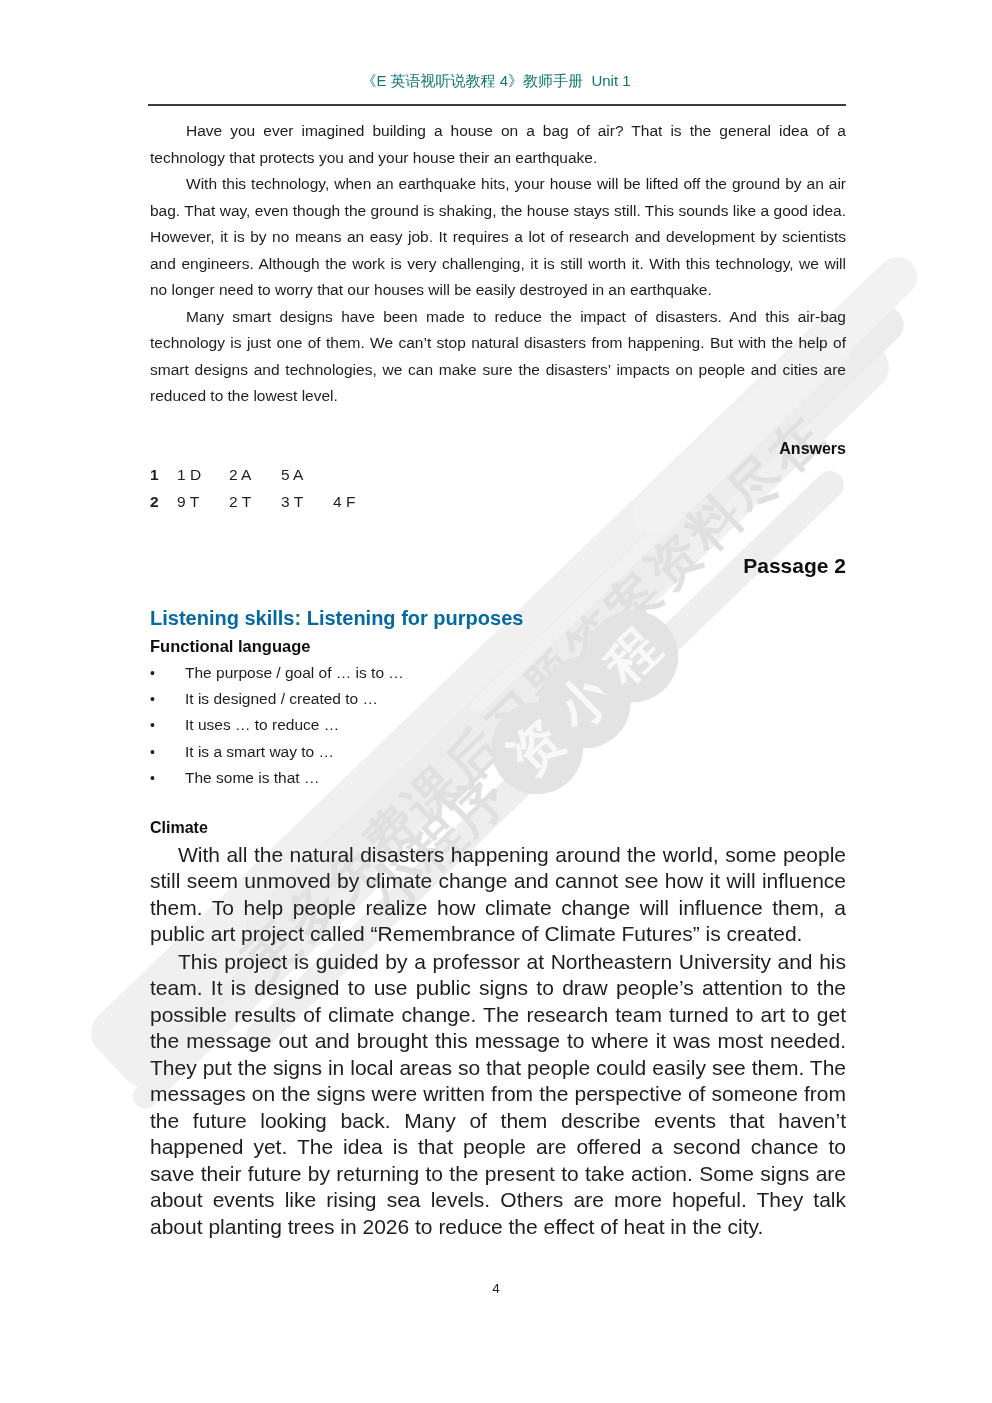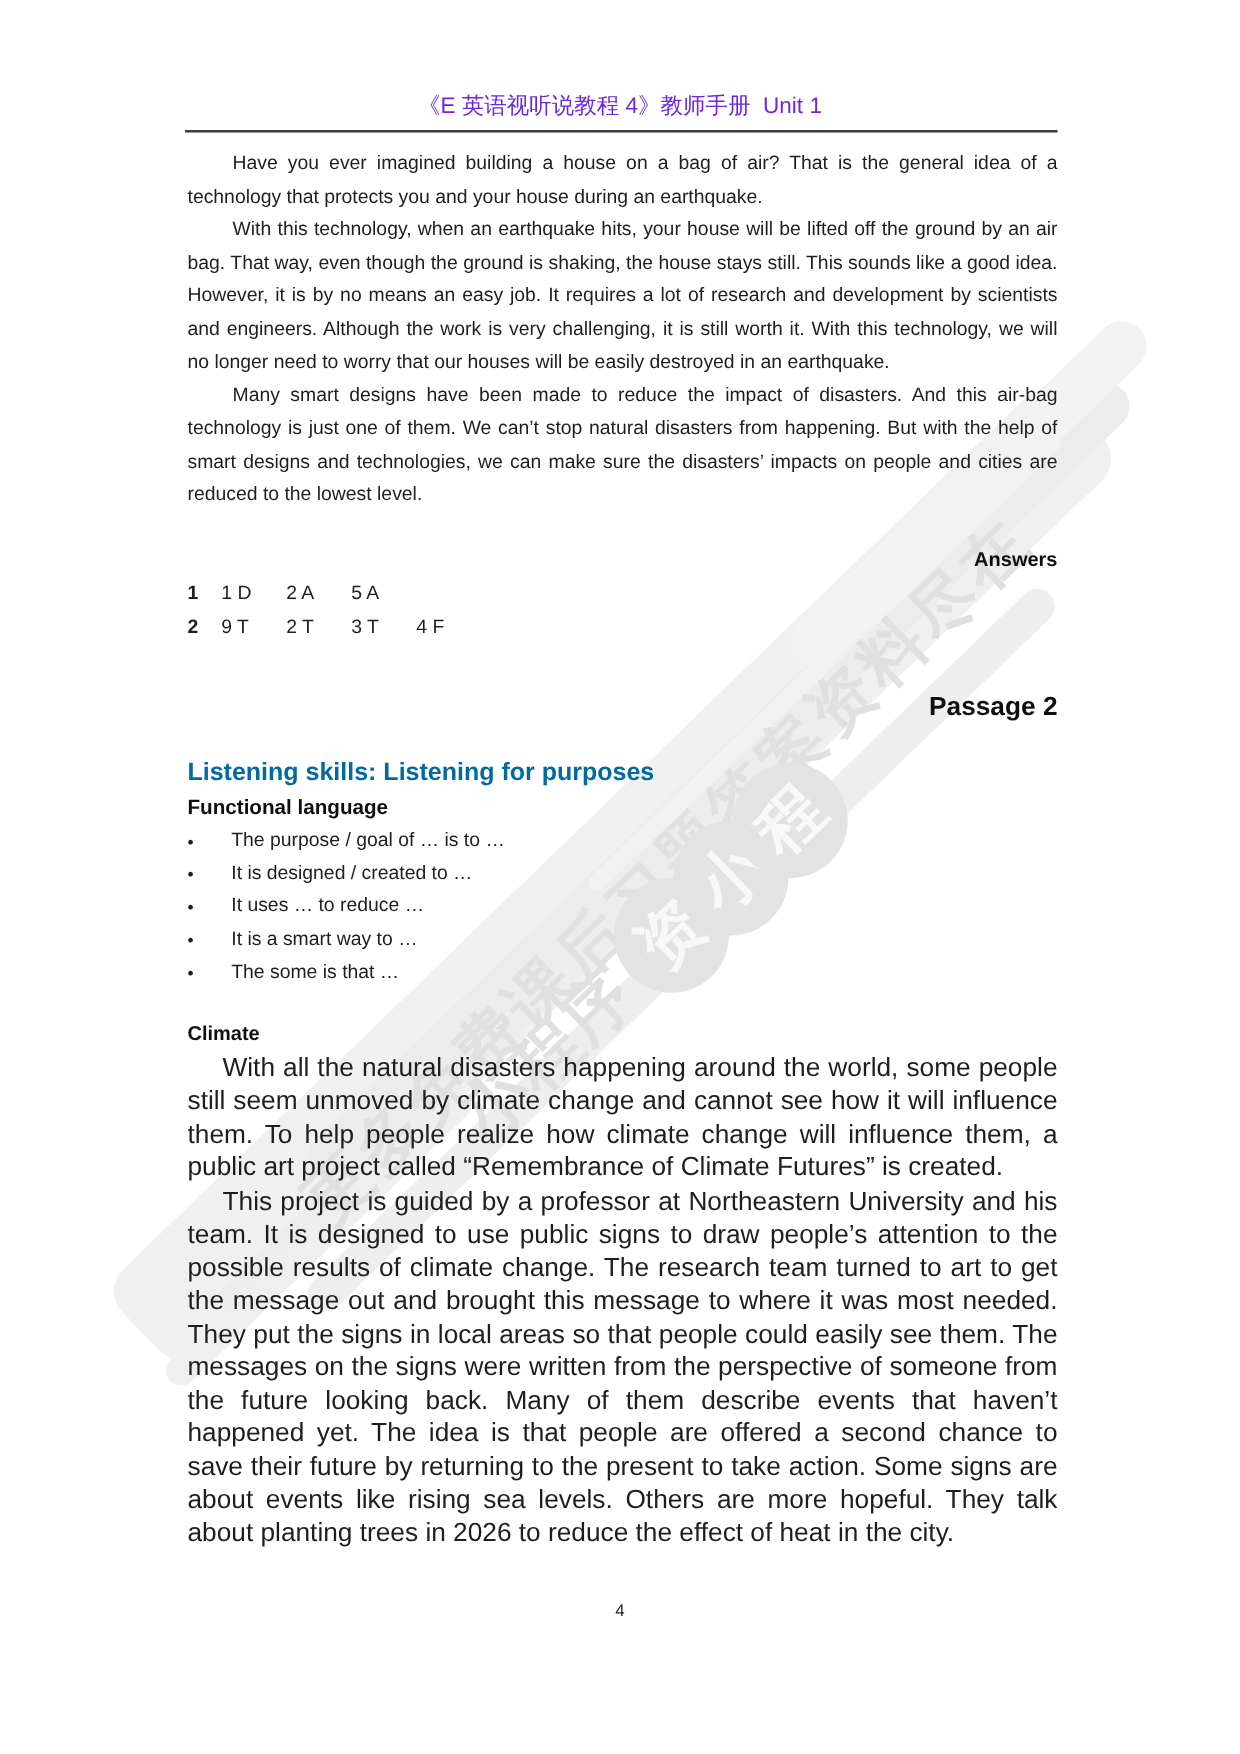--- a/index.html
+++ b/index.html
@@ -41,21 +41,21 @@
     font-size: 52px; font-weight: bold;
     display: flex; align-items: center; justify-content: center;
     margin-left: -26px; flex: 0 0 auto;
   }
   .wm-stamp.first { margin-left: 8px; }
 
   
   .content-layer { position: absolute; inset: 0; z-index: 2; }
   .doc-header {
     position: absolute; top: 72px; left: 0; width: 100%;
-    text-align: center; font-size: 18px; color: #6d28d9;
+    text-align: center; font-size: 15px; color: #0f766e;
     white-space: pre;
   }
   .header-rule {
     position: absolute; top: 104px; left: 148px; width: 698px; height: 2px;
     background: #3d3d3d;
   }
   .content { position: absolute; top: 118px; left: 150px; width: 696px; }
 
   .body-par {
     margin: 0; font-size: 15.5px; line-height: 26.5px;
@@ -108,21 +108,21 @@
     </div>
   </div>
 
   <div class="content-layer">
 
     <div class="doc-header">《E 英语视听说教程 4》教师手册  Unit 1</div>
     <div class="header-rule"></div>
 
     <div class="content">
 
-      <p class="body-par">Have you ever imagined building a house on a bag of air? That is the general idea of a technology that protects you and your house during an earthquake.</p>
+      <p class="body-par">Have you ever imagined building a house on a bag of air? That is the general idea of a technology that protects you and your house their an earthquake.</p>
       <p class="body-par">With this technology, when an earthquake hits, your house will be lifted off the ground by an air bag. That way, even though the ground is shaking, the house stays still. This sounds like a good idea. However, it is by no means an easy job. It requires a lot of research and development by scientists and engineers. Although the work is very challenging, it is still worth it. With this technology, we will no longer need to worry that our houses will be easily destroyed in an earthquake.</p>
       <p class="body-par">Many smart designs have been made to reduce the impact of disasters. And this air-bag technology is just one of them. We can’t stop natural disasters from happening. But with the help of smart designs and technologies, we can make sure the disasters’ impacts on people and cities are reduced to the lowest level.</p>
 
       <div class="answers-title">Answers</div>
       <div class="answers-row">
         <span class="num">1</span>
         <span class="item">1 D</span>
         <span class="item">2 A</span>
         <span class="item">5 A</span>
       </div>

